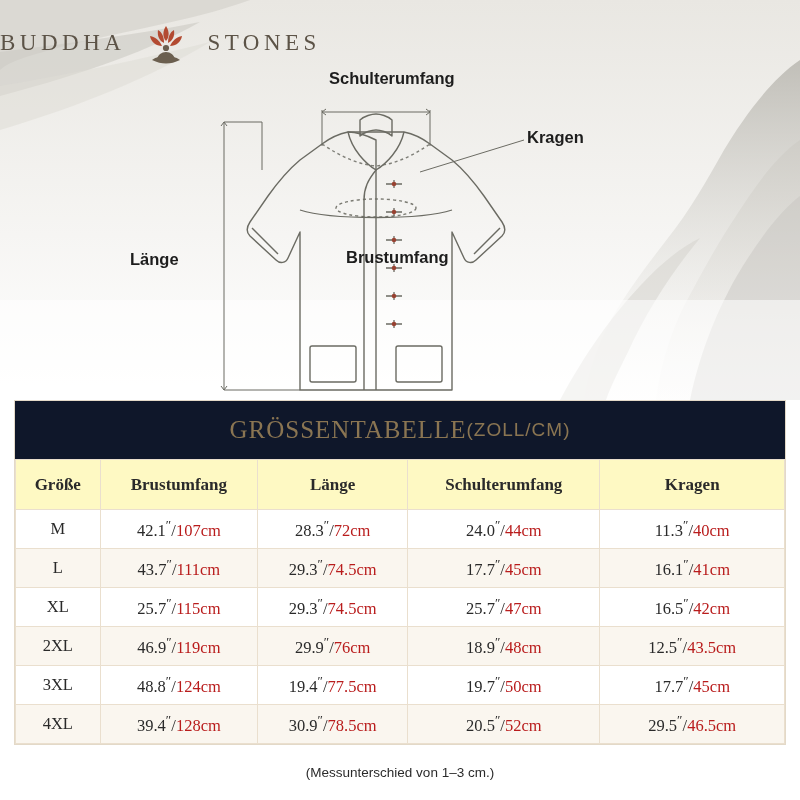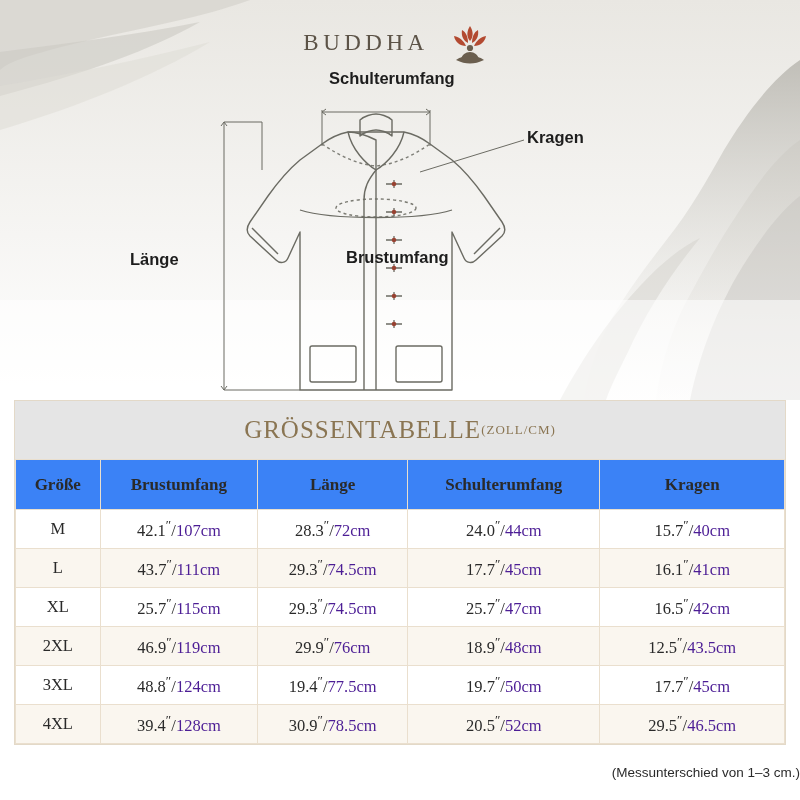--- a/index.html
+++ b/index.html
@@ -29,21 +29,20 @@
   }
 
   
   .brand {
     position: absolute;
     left: 0; top: 20px;
     width: 800px;
     height: 46px;
     display: flex;
     align-items: center;
-    justify-content: center;
     gap: 14px;
   }
   .brand-word {
     font-family: "Liberation Serif", serif;
     font-size: 23px;
     letter-spacing: 4.5px;
     color: #5c5347;
   }
   .brand-logo {
     width: 54px;
@@ -75,77 +74,77 @@
   .table-wrap {
     position: absolute;
     left: 14px; top: 400px;
     width: 772px;
     border: 1px solid #e3d9c8;
     box-sizing: border-box;
     background: #fff;
   }
   .table-title {
     height: 58px;
-    background: #e5e5e5;
+    background: #0f172a;
     display: flex;
     align-items: center;
     justify-content: center;
     color: #8a7552;
     letter-spacing: 1px;
   }
   .table-title .t-main {
     font-size: 25px;
     font-family: "Liberation Serif", serif;
   }
   .table-title .t-sub {
-    font-size: 13px;
-    font-family: Liberation Serif, serif;
+    font-size: 19px;
+    font-family: Liberation Sans, sans-serif;
   }
   table.size {
     width: 100%;
     border-collapse: collapse;
     table-layout: fixed;
   }
   table.size th,
   table.size td {
     border: 1px solid #eadfce;
     text-align: center;
     font-family: "Liberation Serif", serif;
   }
   table.size th {
     height: 47px;
     font-size: 17px;
     font-weight: bold;
     color: #2a2a2a;
-    background: #3b82f6;
+    background: #fef9c3;
   }
   table.size td {
     height: 36px;
     font-size: 16.5px;
     color: #2a2a2a;
   }
   table.size tbody tr:nth-child(even) td {
     background: #faf6ef;
   }
   table.size tbody tr:nth-child(odd) td {
     background: #ffffff;
   }
   col.c-size { width: 11%; }
   col.c-b    { width: 20.5%; }
   col.c-l    { width: 19.5%; }
   col.c-s    { width: 25%; }
   col.c-k    { width: 24%; }
-  .cm { color: #4c1d95; }
+  .cm { color: #b91c1c; }
   .inch-mark { font-size: 13px; vertical-align: super; }
 
   .footnote {
     position: absolute;
     left: 0; top: 765px;
     width: 800px;
-    text-align: right;
+    text-align: center;
     font-family: "Liberation Sans", sans-serif;
     font-size: 13.5px;
     color: #2b2b2b;
   }
 </style>
 </head>
 <body>
 
 <div class="page">
 
@@ -191,20 +190,21 @@
           <path d="M11 15 C12 21 17 25 23 25 C21 20 16.5 16 11 15 Z" fill="#b34a31" stroke="none"></path>
           <path d="M43 15 C42 21 37 25 31 25 C33 20 37.5 16 43 15 Z" fill="#b34a31" stroke="none"></path>
         </g>
         <g fill="#6b5f4f">
           <circle cx="27" cy="27" r="3.1"></circle>
           <path d="M27 31 C22.5 31 19 34 18 38 C22 35.5 32 35.5 36 38 C35 34 31.5 31 27 31 Z"></path>
           <path d="M13 39 C17 36 22 35 27 35 C32 35 37 36 41 39 C36 41.5 31.5 42.5 27 42.5 C22.5 42.5 18 41.5 13 39 Z"></path>
         </g>
       </svg>
     </span>
+    <span class="brand-word">STONES</span>
   </div>
 
   <div class="diagram">
     <svg width="800" height="340" viewBox="0 0 800 340" xmlns="http://www.w3.org/2000/svg">
       <g fill="none" stroke="#6b6b63" stroke-width="1.4" stroke-linejoin="round">
 
         <path d="M348,72 C338,74 330,78 322,84 L300,100 C288,110 278,122 268,136 L250,162 C246,168 246,172 250,176 L276,200 C280,204 286,203 288,198 L300,172 L300,330 L452,330 L452,172 L464,198 C466,203 472,204 476,200 L502,176 C506,172 506,168 502,162 L484,136 C474,122 464,110 452,100 L430,84 C422,78 414,74 404,72 Z"></path>
 
         <path d="M348,72 C352,90 366,104 376,110 L376,80 C368,76 356,72 348,72 Z"></path>
         <path d="M404,72 C400,90 386,104 376,110"></path>
@@ -293,21 +293,21 @@
           <th>Schulterumfang</th>
           <th>Kragen</th>
         </tr>
       </thead>
       <tbody id="size-rows">
           <tr>
             <td>M</td>
             <td><span>42.1</span><span class="inch-mark">″</span><span>/</span><span class="cm">107cm</span></td>
             <td><span>28.3</span><span class="inch-mark">″</span><span>/</span><span class="cm">72cm</span></td>
             <td><span>24.0</span><span class="inch-mark">″</span><span>/</span><span class="cm">44cm</span></td>
-            <td><span>15.7</span><span class="inch-mark">″</span><span>/</span><span class="cm">40cm</span></td>
+            <td><span>11.3</span><span class="inch-mark">″</span><span>/</span><span class="cm">40cm</span></td>
           </tr>
           <tr>
             <td>L</td>
             <td><span>43.7</span><span class="inch-mark">″</span><span>/</span><span class="cm">111cm</span></td>
             <td><span>29.3</span><span class="inch-mark">″</span><span>/</span><span class="cm">74.5cm</span></td>
             <td><span>17.7</span><span class="inch-mark">″</span><span>/</span><span class="cm">45cm</span></td>
             <td><span>16.1</span><span class="inch-mark">″</span><span>/</span><span class="cm">41cm</span></td>
           </tr>
           <tr>
             <td>XL</td>

